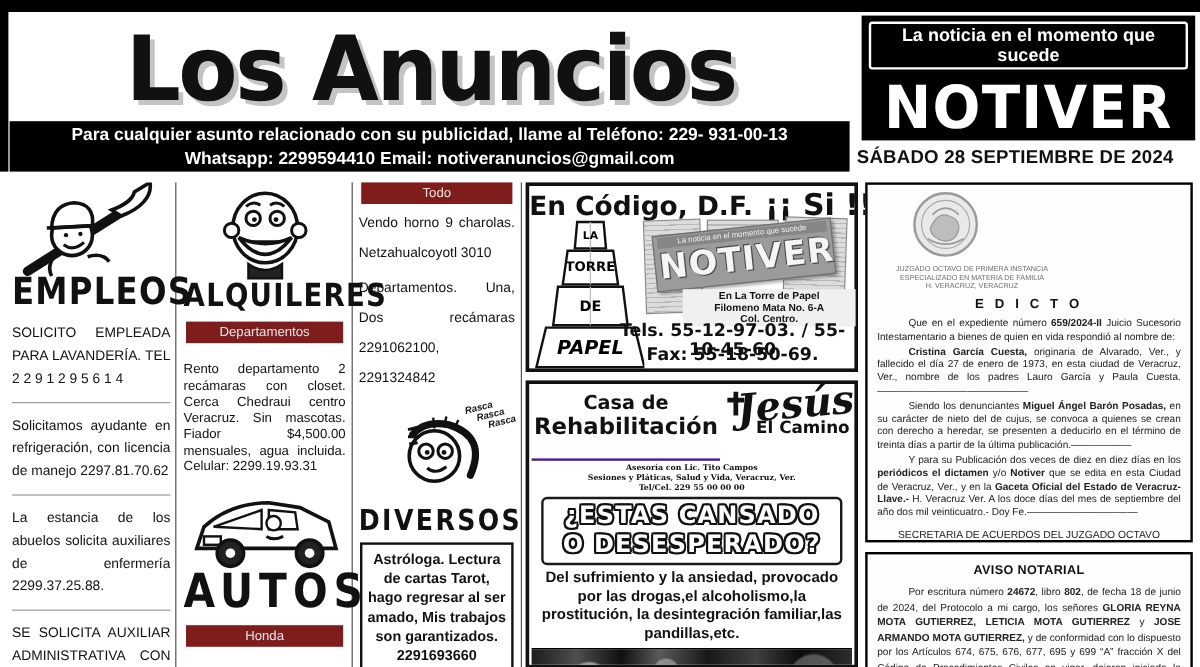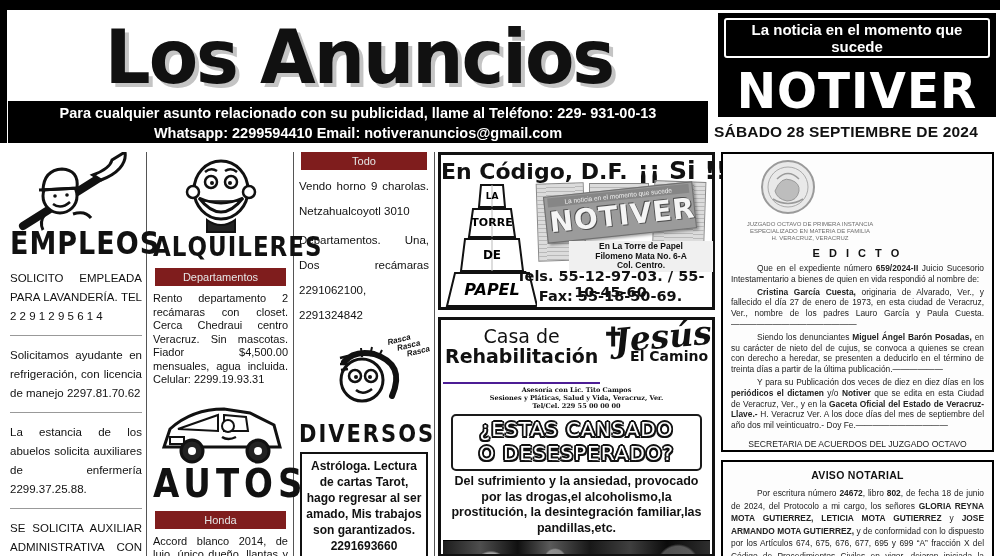--- a/index.html
+++ b/index.html
@@ -62,21 +62,21 @@
     transform:scaleY(1.15); letter-spacing:1px; white-space:nowrap;
   }
   .t-empleos    { font-size:27px; margin-top:-4px; }
   .t-alquileres { font-size:23px; margin-top:-2px; }
   .t-autos      { font-size:34px; letter-spacing:5px; margin-top:-4px; }
   .t-diversos   { font-size:21px; letter-spacing:2px; margin:4px 0 6px; }
 
   .classified { font-size:11.5px; line-height:19px; text-align:justify; margin-top:10px; }
   .classified.upper { text-transform:uppercase; }
   .sep { border-top:1px solid #999; margin-top:9px; }
-  .c2 .classified { line-height:13.5px; font-size:11px; margin-top:6px; }
+  .c2 .classified { line-height:13.5px; font-size:11px; margin-top:16px; }
   .c3 .classified { line-height:25px; margin-top:4px; }
 
   .barhead {
     background:#7f1d1d; color:#e5e5e5; text-align:center; font-size:11px;
     padding:3px 0; margin:8px 2px 2px;
   }
   .c3 .barhead { margin-top:0; }
 
   .rasca-wrap { position:relative; height:84px; margin-top:6px; }
   .rasca-labels {
@@ -110,33 +110,33 @@
     position:absolute; left:128px; top:86px; width:144px; background:#f0f0f0;
     font-weight:bold; font-size:8.5px; line-height:9.5px; text-align:center; padding:1px;
   }
   .torre-tels { position:absolute; left:70px; right:2px; top:113px; text-align:center; font-weight:bold; font-size:14.5px; font-family:"DejaVu Sans",sans-serif;}
   .torre-fax  { position:absolute; left:70px; right:2px; top:133px; text-align:center; font-weight:bold; font-size:14.5px; font-family:"DejaVu Sans",sans-serif;}
 
   
   .rehab-box { position:relative; border:3px solid #111; margin-top:7px; height:240px; overflow:hidden; background:#fff; padding:2px; }
   .rehab-header { display:flex; }
   .rehab-titles { flex:1; text-align:center; padding-top:4px; }
-  .rehab-t1 { font-weight:400; font-size:19px; line-height:20px; font-family:"DejaVu Sans",sans-serif; }
+  .rehab-t1 { font-weight:700; font-size:16px; line-height:20px; font-family:"DejaVu Sans",sans-serif; }
   .rehab-t2 { font-weight:900; font-size:19px; line-height:20px; border-bottom:2px solid #4c1d95; display:inline-block; padding:0 2px 16px; font-family:"DejaVu Sans",sans-serif;}
   .rehab-logo { width:118px; position:relative; }
   .jesus {
     font-family:"DejaVu Serif", serif; font-style:italic; font-weight:bold;
     font-size:33px; line-height:30px; transform:rotate(-5deg); display:inline-block; margin-left:14px;
   }
   .cross { position:absolute; left:2px; top:0; font-size:26px; font-weight:bold; }
   .camino { text-align:right; font-weight:900; font-size:14px; margin-top:-4px; padding-right:4px; font-family:"DejaVu Sans",sans-serif;}
   .fine-print { text-align:center; font-family:"DejaVu Serif", serif; font-weight:bold; font-size:6.5px; line-height:8px; filter:blur(.3px); margin-top:2px; }
   .q-frame { border:2px solid #1a1a1a; border-radius:5px; margin:4px 8px 2px; text-align:center; padding:1px 0 4px; }
   .q-line {
-    font-family:"DejaVu Sans", sans-serif; font-weight:400; font-size:20px; line-height:24px;
+    font-family:"DejaVu Sans", sans-serif; font-weight:700; font-size:20px; line-height:24px;
     color:#fff; letter-spacing:1px;
     text-shadow:-1.5px -1.5px 0 #111, 1.5px -1.5px 0 #111, -1.5px 1.5px 0 #111,
       1.5px 1.5px 0 #111, 0 -1.8px 0 #111, 0 1.8px 0 #111, -1.8px 0 0 #111, 1.8px 0 0 #111;
   }
   .rehab-body { font-weight:bold; font-size:12.5px; line-height:15.5px; text-align:center; margin-top:3px; }
   .rehab-photo {
     height:62px; margin-top:4px; border-top:1px solid #000;
     background:
       radial-gradient(circle at 18% 45%, rgba(200,200,200,.75) 0 7%, transparent 8%),
       radial-gradient(circle at 42% 30%, rgba(180,180,180,.6) 0 6%, transparent 7%),

